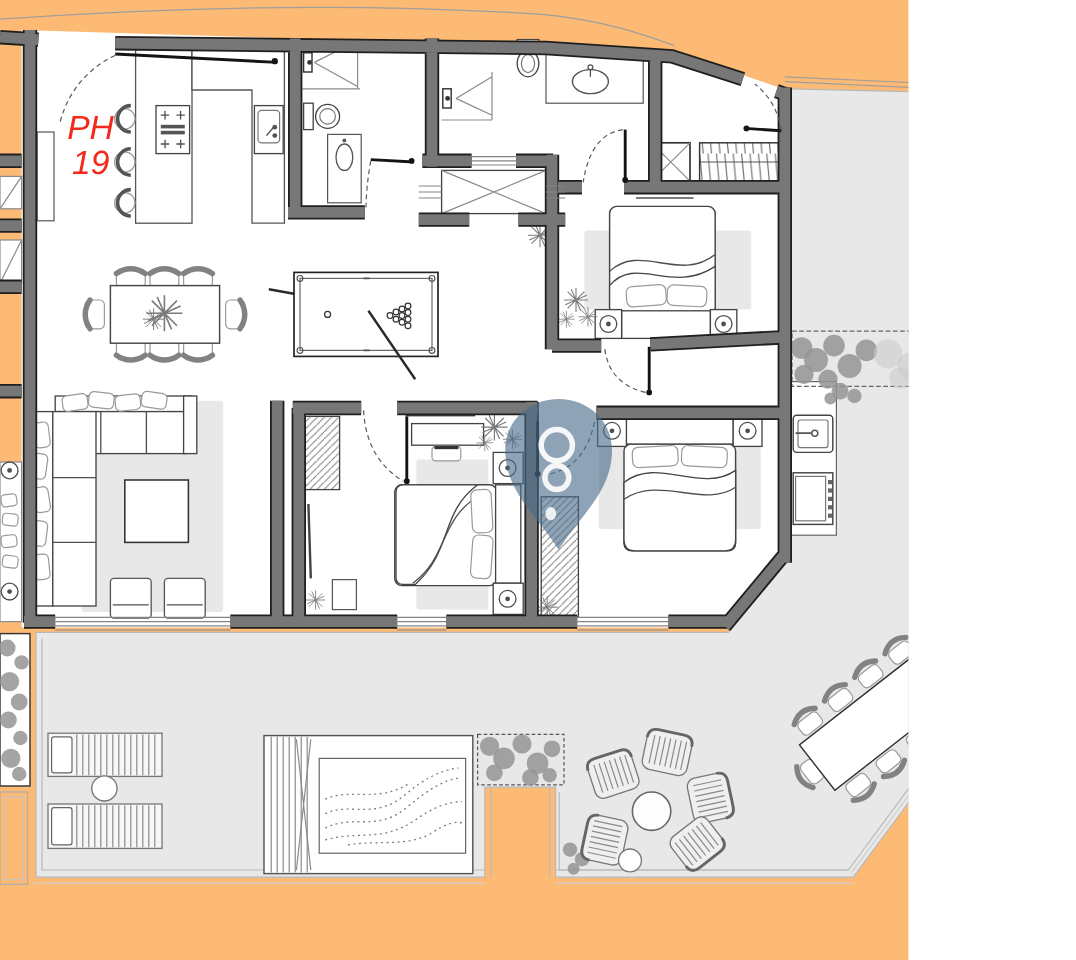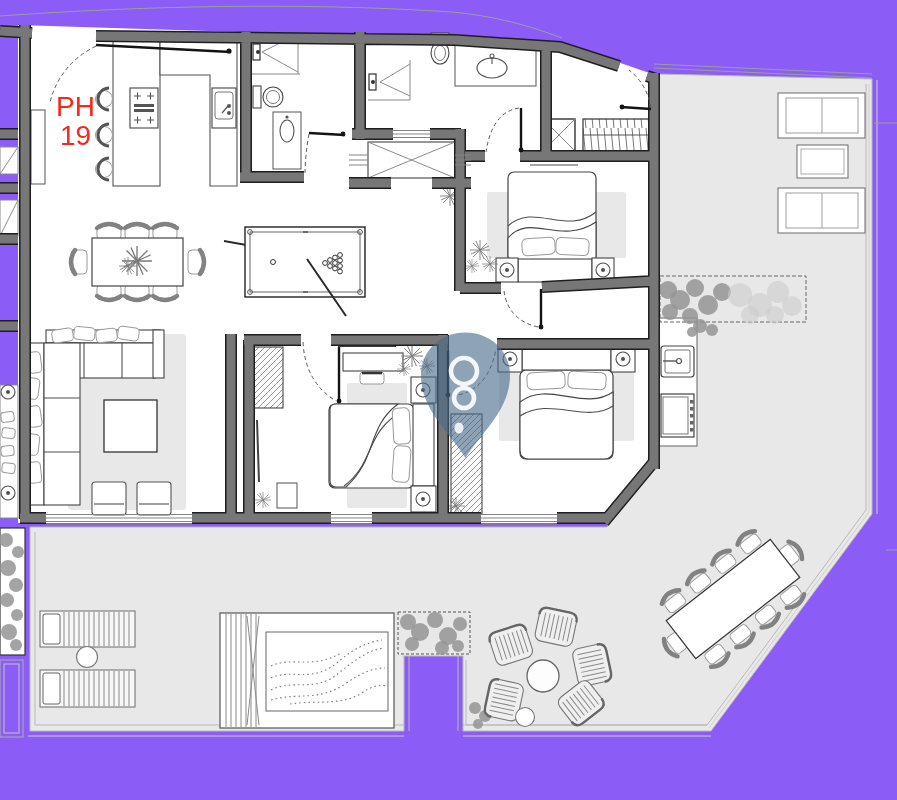--- a/index.html
+++ b/index.html
@@ -1,17 +1,17 @@
 <!DOCTYPE html>
 <html style="--label_red: #f5281c; --wall: #777777; --wall_outline: #1f1f1f; --terrace: #e8e8e8; --interior: #ffffff; --furniture_line: #4f4f4f; --light_line: #9e9e9e; --rug: #d9d9d9; --foliage_dark: #949494; --foliage_light: #cccccc; --watermark_blue: #4a6b8b; --tv_dark: #3f3f3f;"><head>
 <meta charset="utf-8">
 <style>
   html,body{margin:0;padding:0;background:#ffffff;}
-  #stage{position:relative;width:897px;height:800px;background:#8b5cf6;overflow:hidden;
-         font-family:"Liberation Sans",sans-serif;}
+  #stage{position:relative;width:757px;height:800px;background:#fdba74;overflow:hidden;
+         font-family:"Liberation Sans",sans-serif;font-style:italic;}
   svg{display:block}
   .thin{fill:none;stroke:var(--light_line);stroke-width:1}
   .edge{fill:none;stroke:#b9b9b9;stroke-width:1}
   .edge2{fill:none;stroke:#cfcfcf;stroke-width:1}
   .ln{fill:none;stroke:var(--furniture_line);stroke-width:1.1}
   .ln2{fill:none;stroke:#8a8a8a;stroke-width:1}
   .dash{fill:none;stroke:#5a5a5a;stroke-width:1;stroke-dasharray:4 3}
   .leaf{fill:none;stroke:#141414;stroke-width:2.4}
   .hinge{fill:#141414}
   .wall-outer{fill:none;stroke:var(--wall_outline);stroke-width:12}

